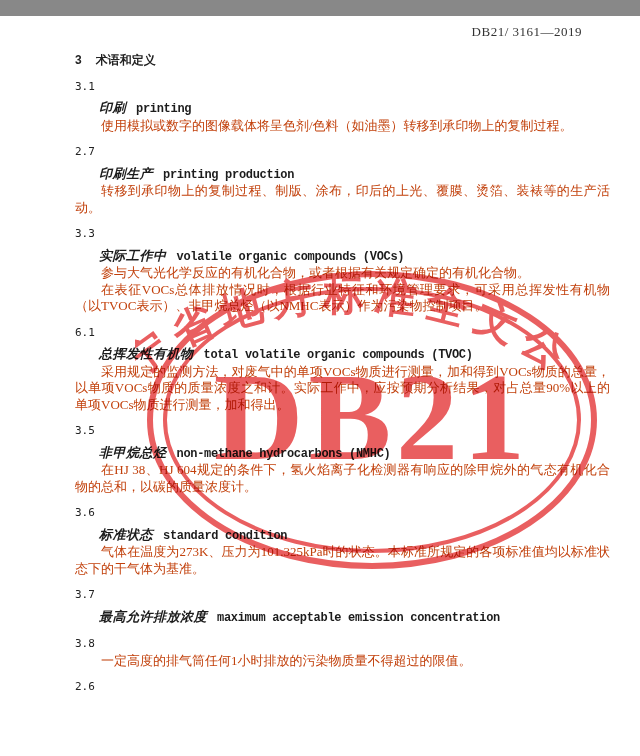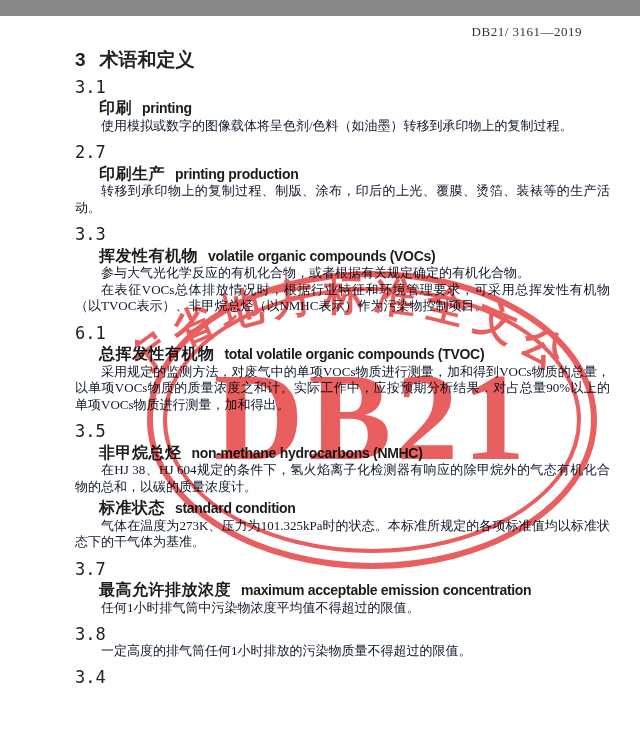--- a/index.html
+++ b/index.html
@@ -16,45 +16,45 @@
     position:absolute;top:8px;right:58px;
     font-family:"Liberation Serif", serif;
     font-size:13px;color:#333;letter-spacing:.5px;
   }
   .content{
     position:absolute;left:75px;right:30px;top:36px;
     font-size:13px;line-height:16.5px;
   }
   .chapter{
     font-family:"Liberation Sans", sans-serif;
-    font-weight:bold;font-size:19px;color:#222;
+    font-weight:bold;font-size:12px;color:#222;
     margin:0;
   }
   .chapter .ch-num{margin-right:14px;}
   .intro{margin:13px 0 0;text-indent:2em;}
   .sec{margin:0;}
   .sec-num{
     margin-top:10px;
     font-family:"DejaVu Sans Mono", monospace;
-    font-size:17px;color:#222;line-height:16.5px;
+    font-size:11px;color:#222;line-height:16.5px;
   }
   .term-line{
     margin-top:5px;padding-left:24px;line-height:16.5px;
     font-weight:bold;color:#1c1c1c;
   }
   .term-zh{
     font-family:"Liberation Sans", sans-serif;
-    font-size:16px;letter-spacing:.5px;
+    font-size:13px;letter-spacing:.5px;font-style:italic;
   }
   .term-en{
-    font-family:Liberation Sans, sans-serif;
-    font-size:14px;font-weight:bold;margin-left:10px;letter-spacing:-.3px;
+    font-family:Liberation Mono, monospace;
+    font-size:12px;font-weight:bold;margin-left:10px;letter-spacing:-.3px;
   }
   .sec p{
-    margin:0;text-indent:2em;line-height:16.5px;color:#0f172a;
+    margin:0;text-indent:2em;line-height:16.5px;color:#c2410c;
     text-align:justify;
   }
   
   .stamp{
     position:absolute;left:135px;top:245px;
     width:470px;height:320px;
     mix-blend-mode:multiply;
     opacity:.9;
     pointer-events:none;
   }
@@ -94,21 +94,21 @@
       <div class="sec-num">2.7</div>
       <div class="term-line">
         <span class="term-zh">印刷生产</span><span class="term-en">printing production</span>
       </div>
       <p>转移到承印物上的复制过程、制版、涂布，印后的上光、覆膜、烫箔、装裱等的生产活动。</p>
     </div>
 
     <div class="sec">
       <div class="sec-num">3.3</div>
       <div class="term-line">
-        <span class="term-zh">挥发性有机物</span><span class="term-en">volatile organic compounds (VOCs)</span>
+        <span class="term-zh">实际工作中</span><span class="term-en">volatile organic compounds (VOCs)</span>
       </div>
       <p>参与大气光化学反应的有机化合物，或者根据有关规定确定的有机化合物。</p>
       <p>在表征VOCs总体排放情况时，根据行业特征和环境管理要求，可采用总挥发性有机物（以TVOC表示）、非甲烷总烃（以NMHC表示）作为污染物控制项目。</p>
     </div>
 
     <div class="sec">
       <div class="sec-num">6.1</div>
       <div class="term-line">
         <span class="term-zh">总挥发性有机物</span><span class="term-en">total volatile organic compounds (TVOC)</span>
       </div>
@@ -117,41 +117,41 @@
 
     <div class="sec">
       <div class="sec-num">3.5</div>
       <div class="term-line">
         <span class="term-zh">非甲烷总烃</span><span class="term-en">non-methane hydrocarbons (NMHC)</span>
       </div>
       <p>在HJ 38、HJ 604规定的条件下，氢火焰离子化检测器有响应的除甲烷外的气态有机化合物的总和，以碳的质量浓度计。</p>
     </div>
 
     <div class="sec">
+      <div class="sec-num">3.6</div>
       <div class="term-line">
         <span class="term-zh">标准状态</span><span class="term-en">standard condition</span>
       </div>
       <p>气体在温度为273K、压力为101.325kPa时的状态。本标准所规定的各项标准值均以标准状态下的干气体为基准。</p>
     </div>
 
     <div class="sec">
       <div class="sec-num">3.7</div>
       <div class="term-line">
         <span class="term-zh">最高允许排放浓度</span><span class="term-en">maximum acceptable emission concentration</span>
       </div>
-      <p>任何1小时排气筒中污染物浓度平均值不得超过的限值。</p>
     </div>
 
     <div class="sec">
       <div class="sec-num">3.8</div>
       <p>一定高度的排气筒任何1小时排放的污染物质量不得超过的限值。</p>
     </div>
 
     <div class="sec">
-      <div class="sec-num">3.4</div>
+      <div class="sec-num">2.6</div>
     </div>
 
   </div>
 
   <svg class="stamp" viewBox="0 0 470 320" xmlns="http://www.w3.org/2000/svg" aria-hidden="true">
     <ellipse cx="237" cy="159" rx="222" ry="146" fill="none" stroke-width="6" stroke="#e74d4f"></ellipse>
     <ellipse cx="237" cy="159" rx="207" ry="131" fill="none" stroke-width="4" stroke="#e74d4f"></ellipse>
     <defs>
       <path id="stamp-arc-path" d="M 0 122 A 244 140 0 0 1 428 120" fill="none"></path>
     </defs>

